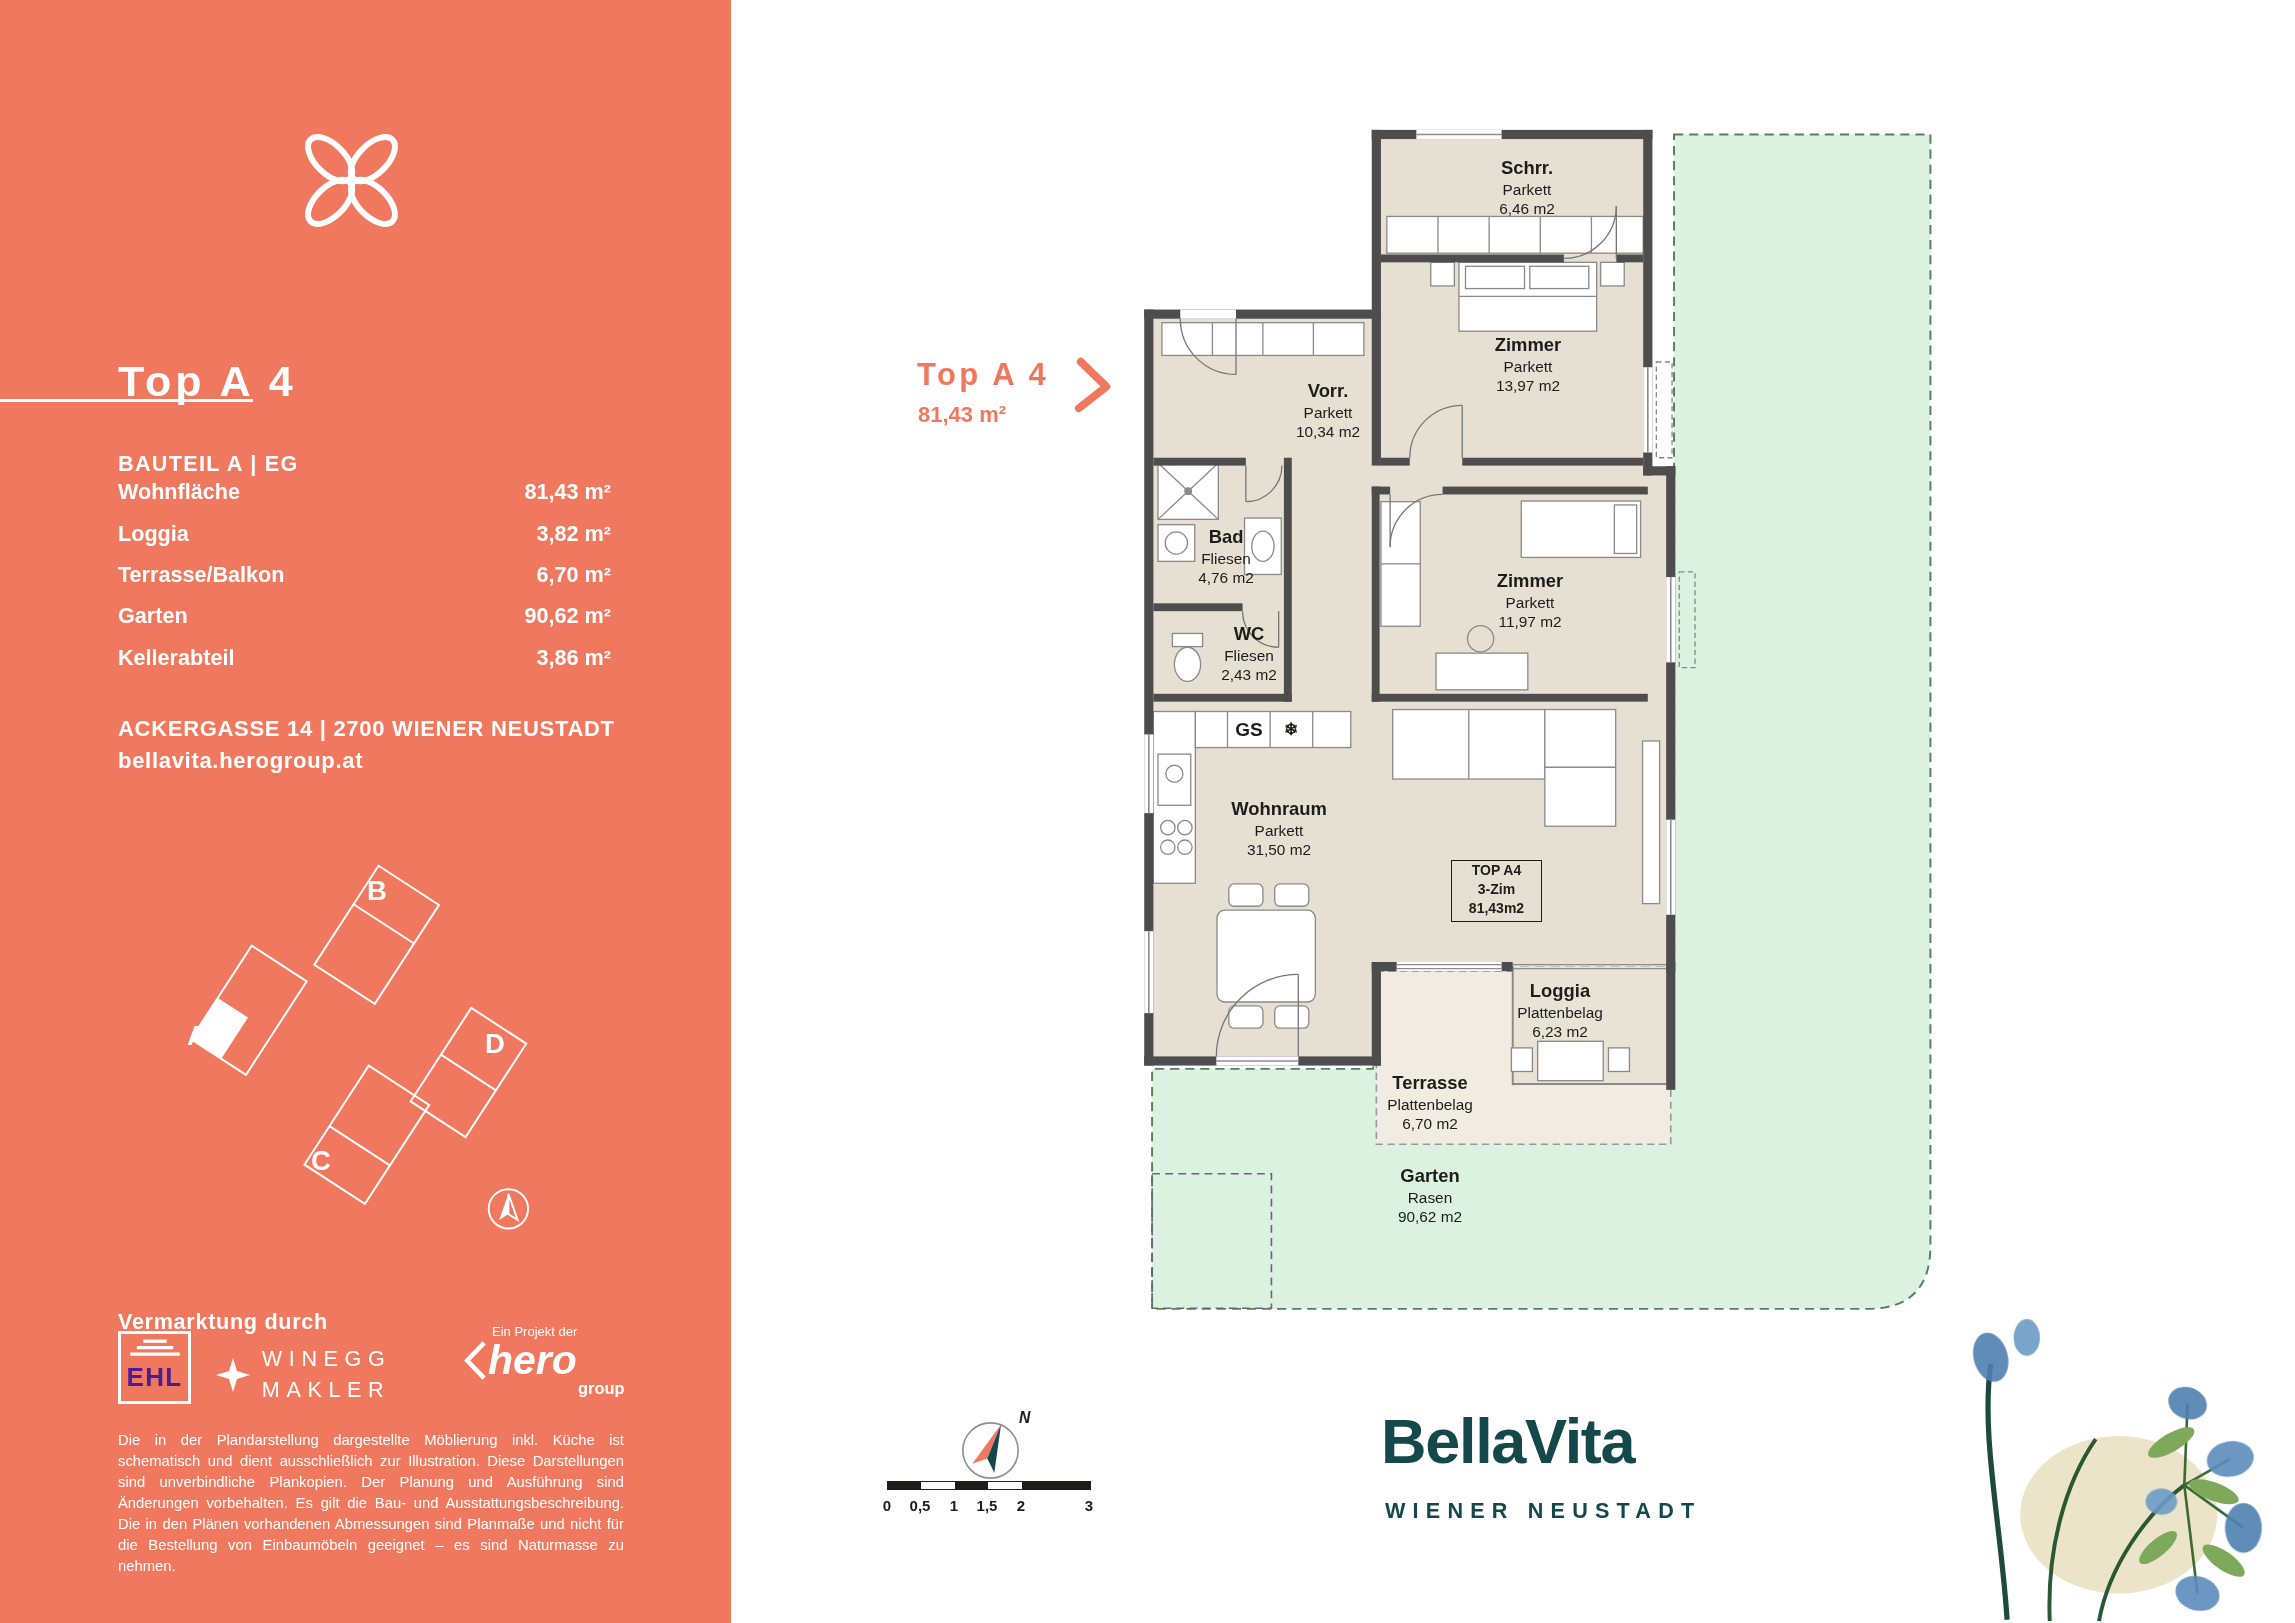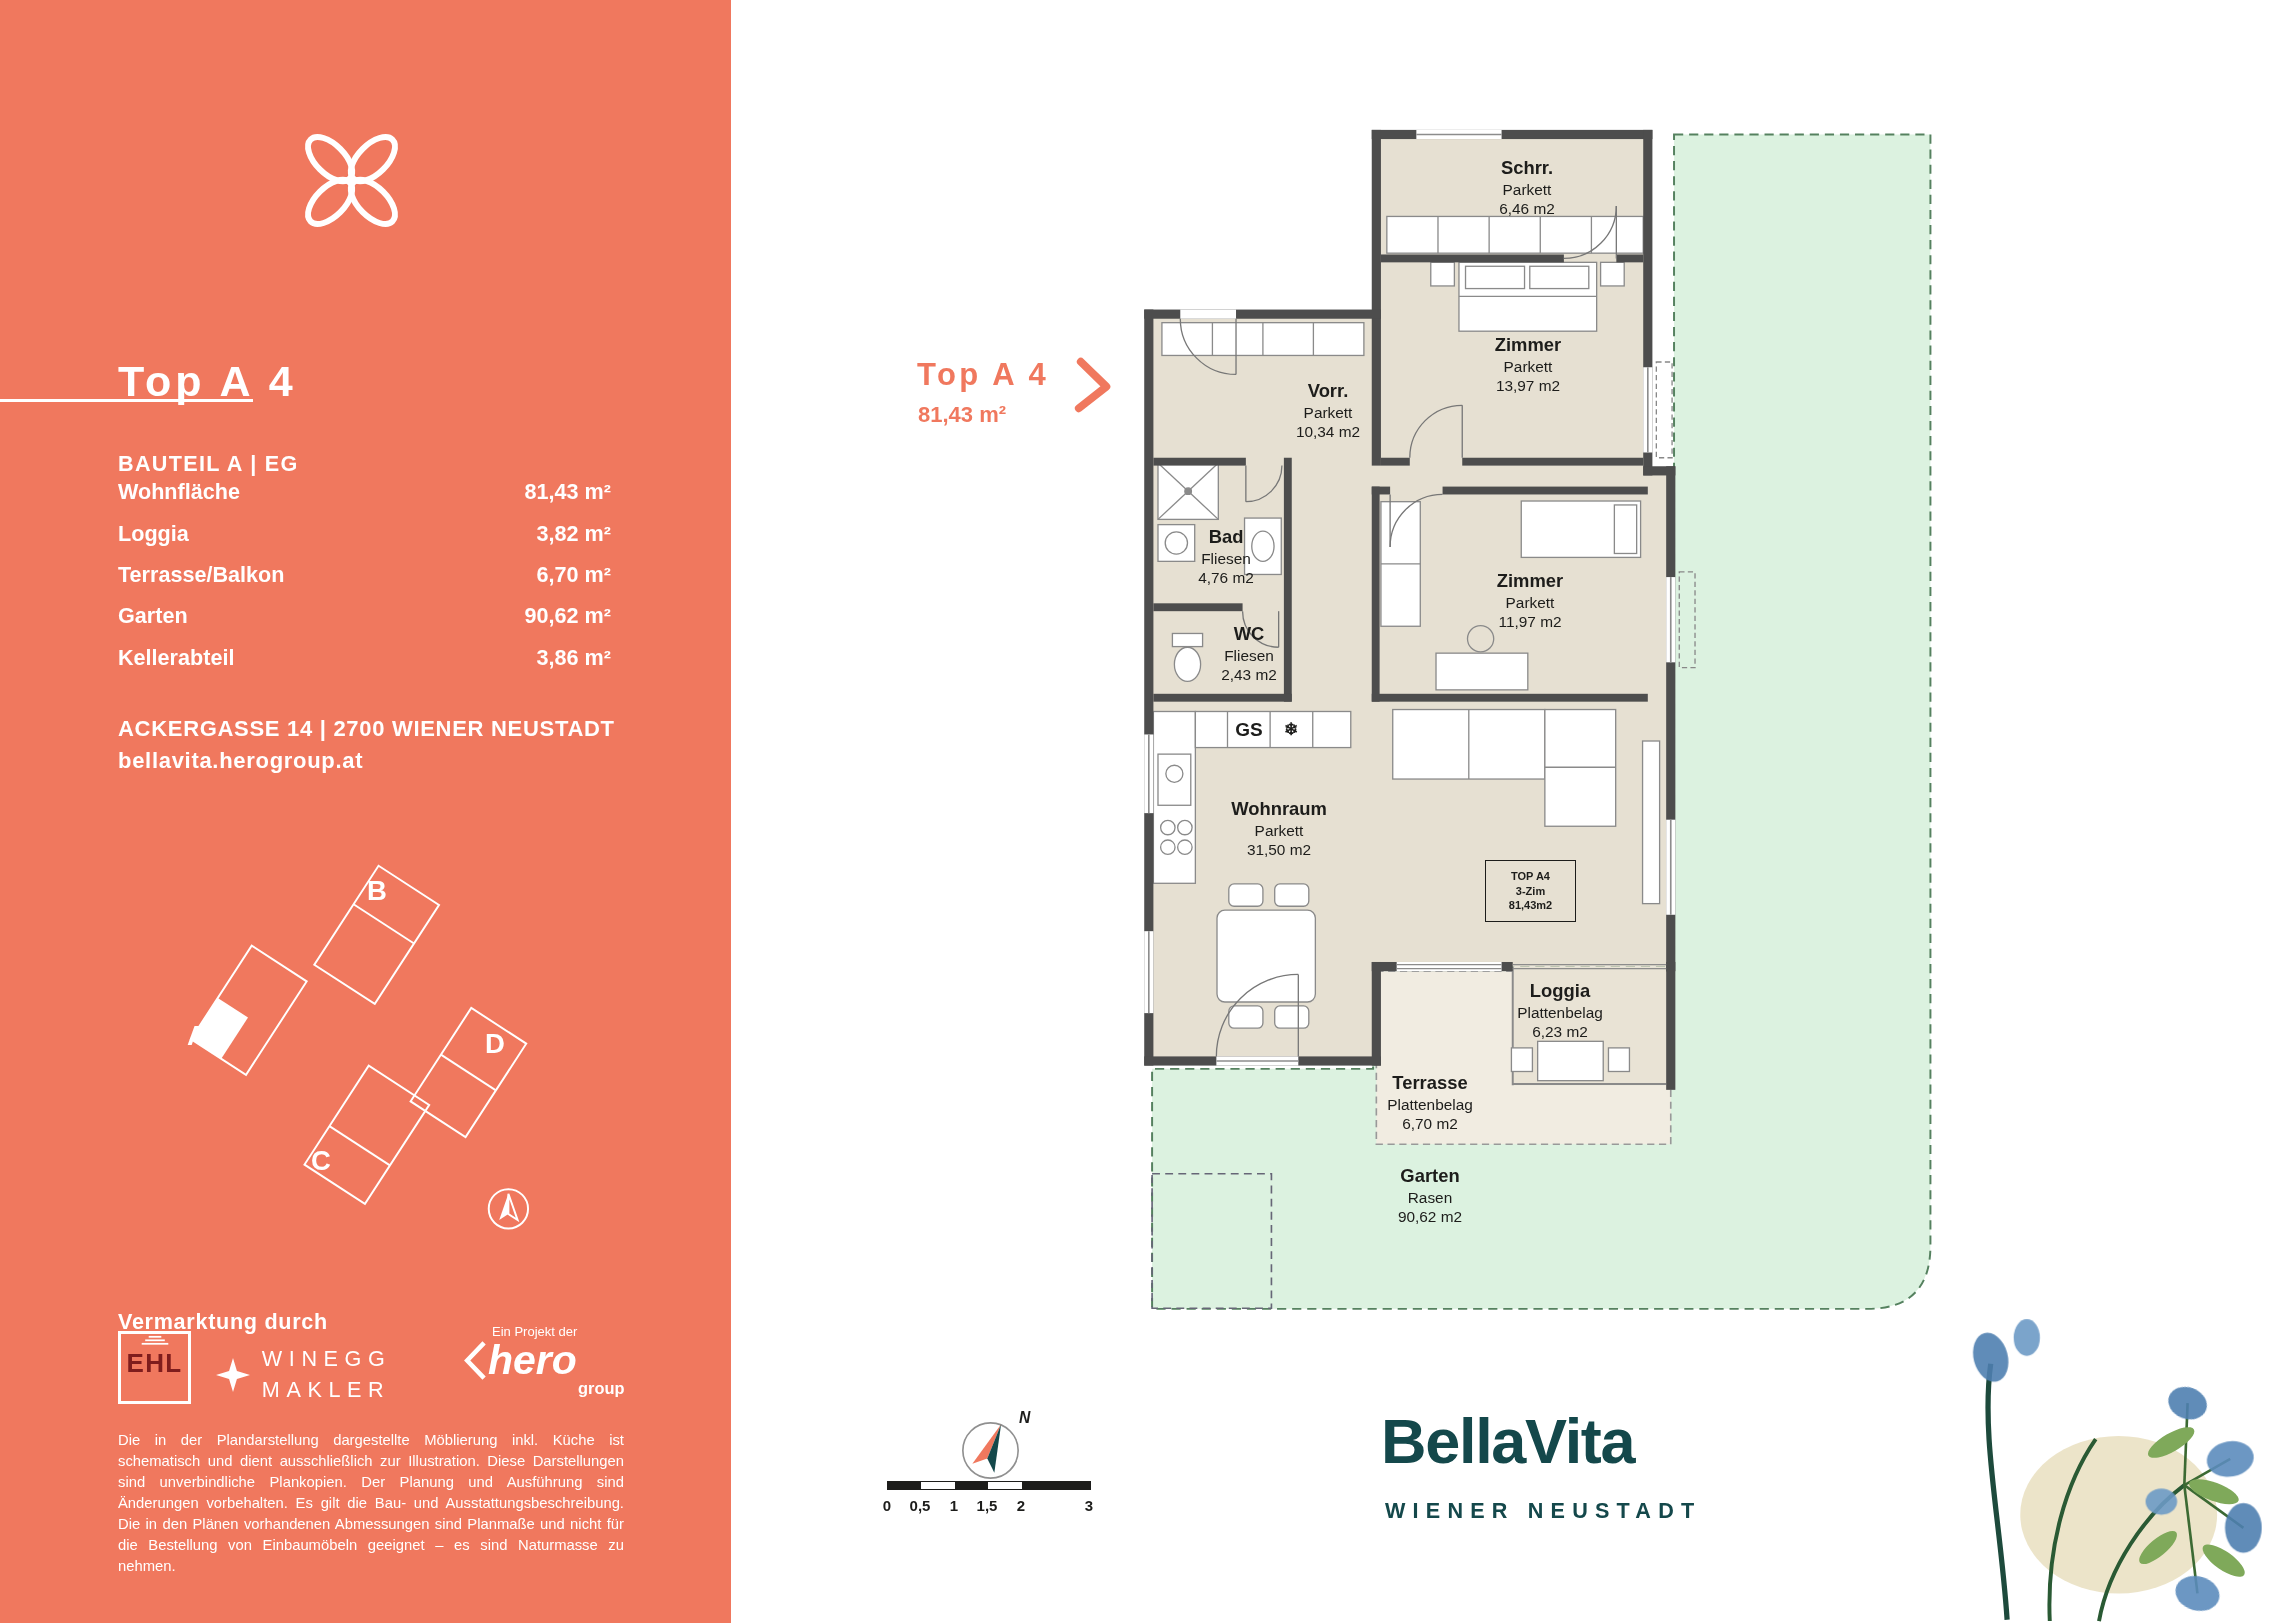--- a/index.html
+++ b/index.html
@@ -13,38 +13,38 @@
   .sb-subtitle{position:absolute;left:118px;top:433px;font-size:21.6px;font-weight:700;color:#fff;letter-spacing:1.3px;}
   .spec-row{position:absolute;left:118px;width:493px;display:flex;justify-content:space-between;
             font-size:21.6px;color:#fff;font-weight:700;}
   .sb-address{position:absolute;left:118px;color:#fff;font-size:22px;font-weight:700;letter-spacing:0.7px;}
   .sp-letter{position:absolute;transform:translate(-50%,-50%);color:#fff;font-size:27.5px;font-weight:700;}
   .sb-marketing{position:absolute;left:118px;top:1287px;color:#fff;font-size:21.6px;font-weight:700;letter-spacing:0.7px;}
   .sb-disclaimer{position:absolute;left:118px;top:1415px;width:506px;color:#fff;font-size:14.8px;
                  line-height:1.42;text-align:justify;font-weight:400;}
   .ehl-box{position:absolute;left:118px;top:1331px;width:73px;height:73px;border:3.3px solid #fff;
            box-sizing:border-box;display:flex;flex-direction:column;align-items:center;justify-content:flex-end;}
-  .ehl-text{color:#7f1d1d;font-size:26px;font-weight:800;letter-spacing:1.3px;margin-bottom:22px;}
+  .ehl-text{color:#4c1d95;font-size:26px;font-weight:800;letter-spacing:1.3px;margin-bottom:8px;}
   .winegg{position:absolute;left:216px;top:1346px;display:flex;align-items:center;gap:11.8px;color:#fff;}
   .winegg-lines{display:flex;flex-direction:column;gap:5.2px;}
   .winegg-lines span{font-size:21.6px;letter-spacing:6.6px;font-weight:500;}
   .hero{position:absolute;left:462px;top:1324px;color:#fff;width:184px;}
   .hero-pre{font-size:13px;font-weight:400;margin-left:30px;}
   .hero-row{display:flex;align-items:center;font-style:italic;}
   .hero-name{font-size:41px;font-weight:700;line-height:1;}
   .hero-sub{font-size:16.4px;font-weight:600;margin-left:116px;margin-top:-2.6px;}
   
   .room-label{position:absolute;transform:translate(-50%,-50%);text-align:center;line-height:1.24;color:#1d1d1b;white-space:nowrap;}
   .rn{display:block;font-weight:700;font-size:18.4px;}
   .rs{display:block;font-weight:500;font-size:15.4px;}
   .unit-label{position:absolute;left:917px;top:357px;color:#F0785E;font-size:31px;font-weight:800;letter-spacing:3.3px;}
   .unit-area{position:absolute;left:918px;top:402px;color:#F0785E;font-size:22px;font-weight:700;}
   .unit-box{position:absolute;left:1451px;top:860px;width:89px;height:60px;border:1.6px solid #1d1d1b;
-            display:flex;flex-direction:column;align-items:center;justify-content:center;
-            font-size:11px;font-weight:600;line-height:1.35;background:transparent;margin-left:34px;}
+            display:flex;flex-direction:column;align-items:center;
+            font-size:14px;font-weight:600;line-height:1.35;background:transparent;}
   .kit-label{position:absolute;transform:translate(-50%,-50%);font-size:19px;font-weight:600;}
   
   #scalebar{position:absolute;left:887px;top:1481px;width:202px;height:7.2px;border:1.3px solid #1d1d1b;box-sizing:content-box;background:#fff;}
   #scalebar .seg{position:absolute;top:0;height:7.2px;background:#1d1d1b;}
   .scale-num{position:absolute;top:1497px;transform:translateX(-50%);font-size:15px;font-weight:700;}
   .compass-n{position:absolute;left:1019px;top:1409px;font-size:15.7px;font-weight:600;font-style:italic;}
   
   .brand{position:absolute;left:1381px;top:1405px;font-size:63px;font-weight:800;color:#14484B;letter-spacing:-1.3px;}
   .brand-sub{position:absolute;left:1385px;top:1498px;font-size:21.6px;font-weight:700;color:#14484B;letter-spacing:7.2px;}
 </style>

